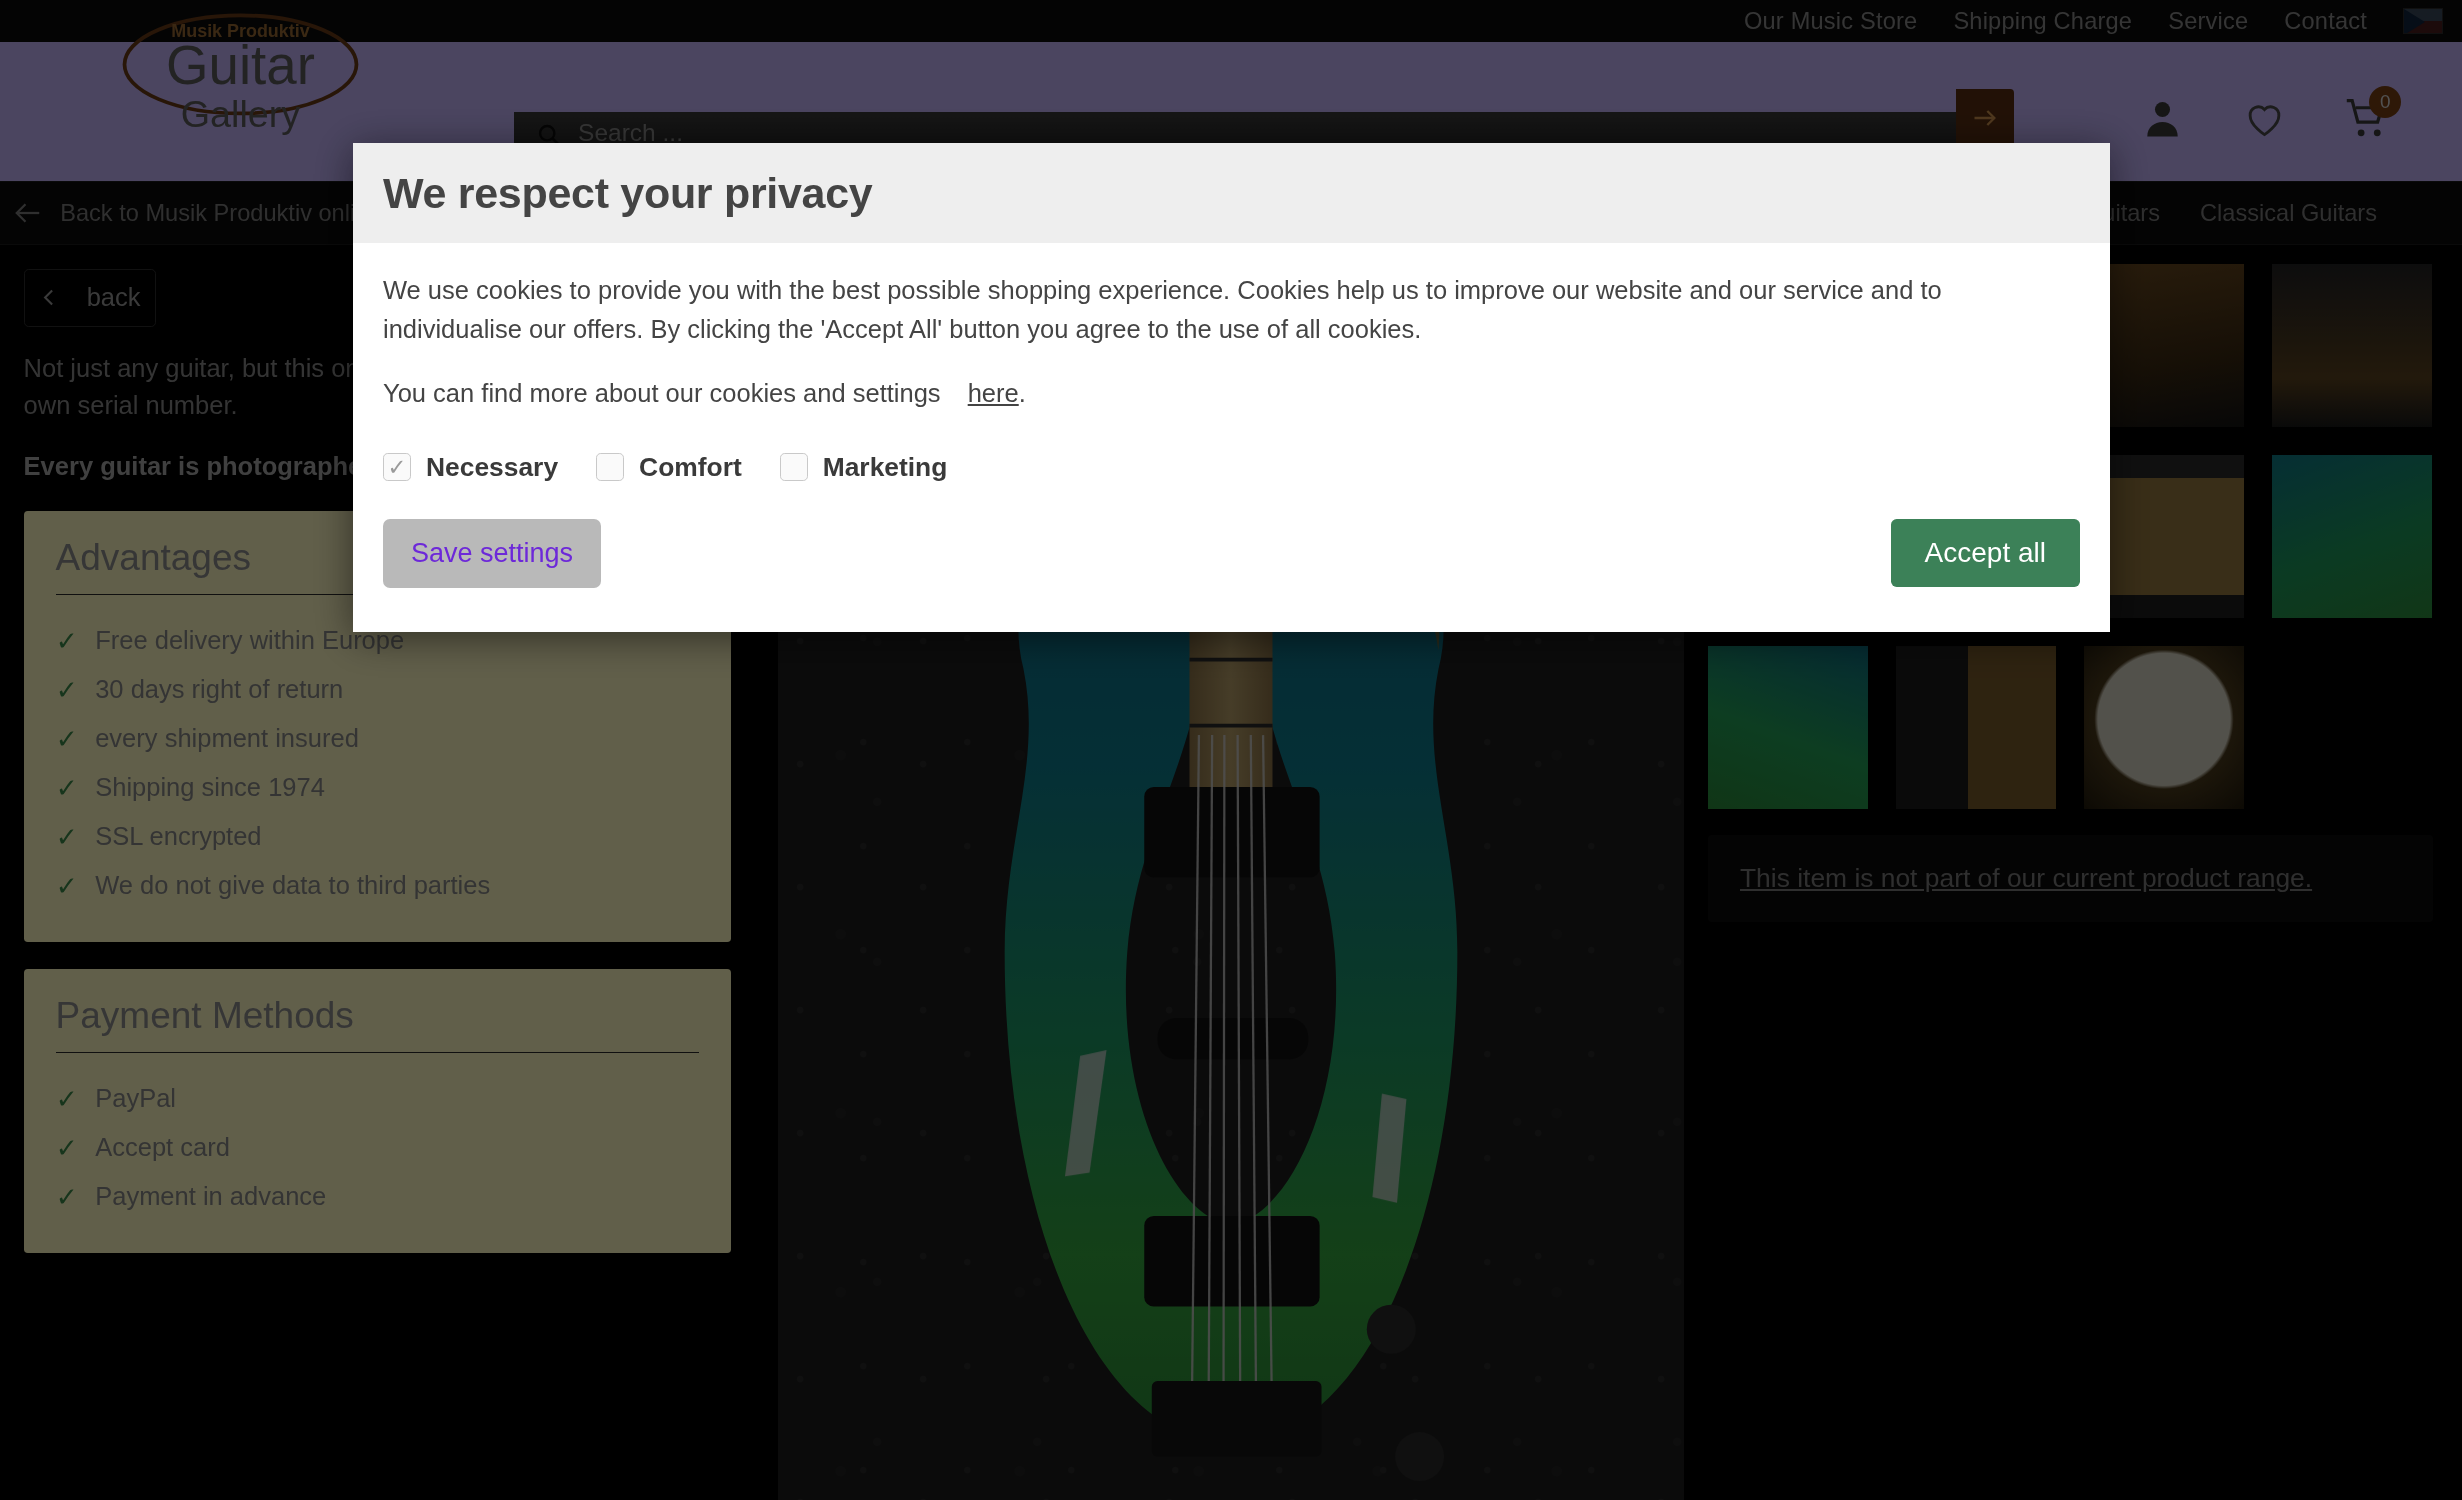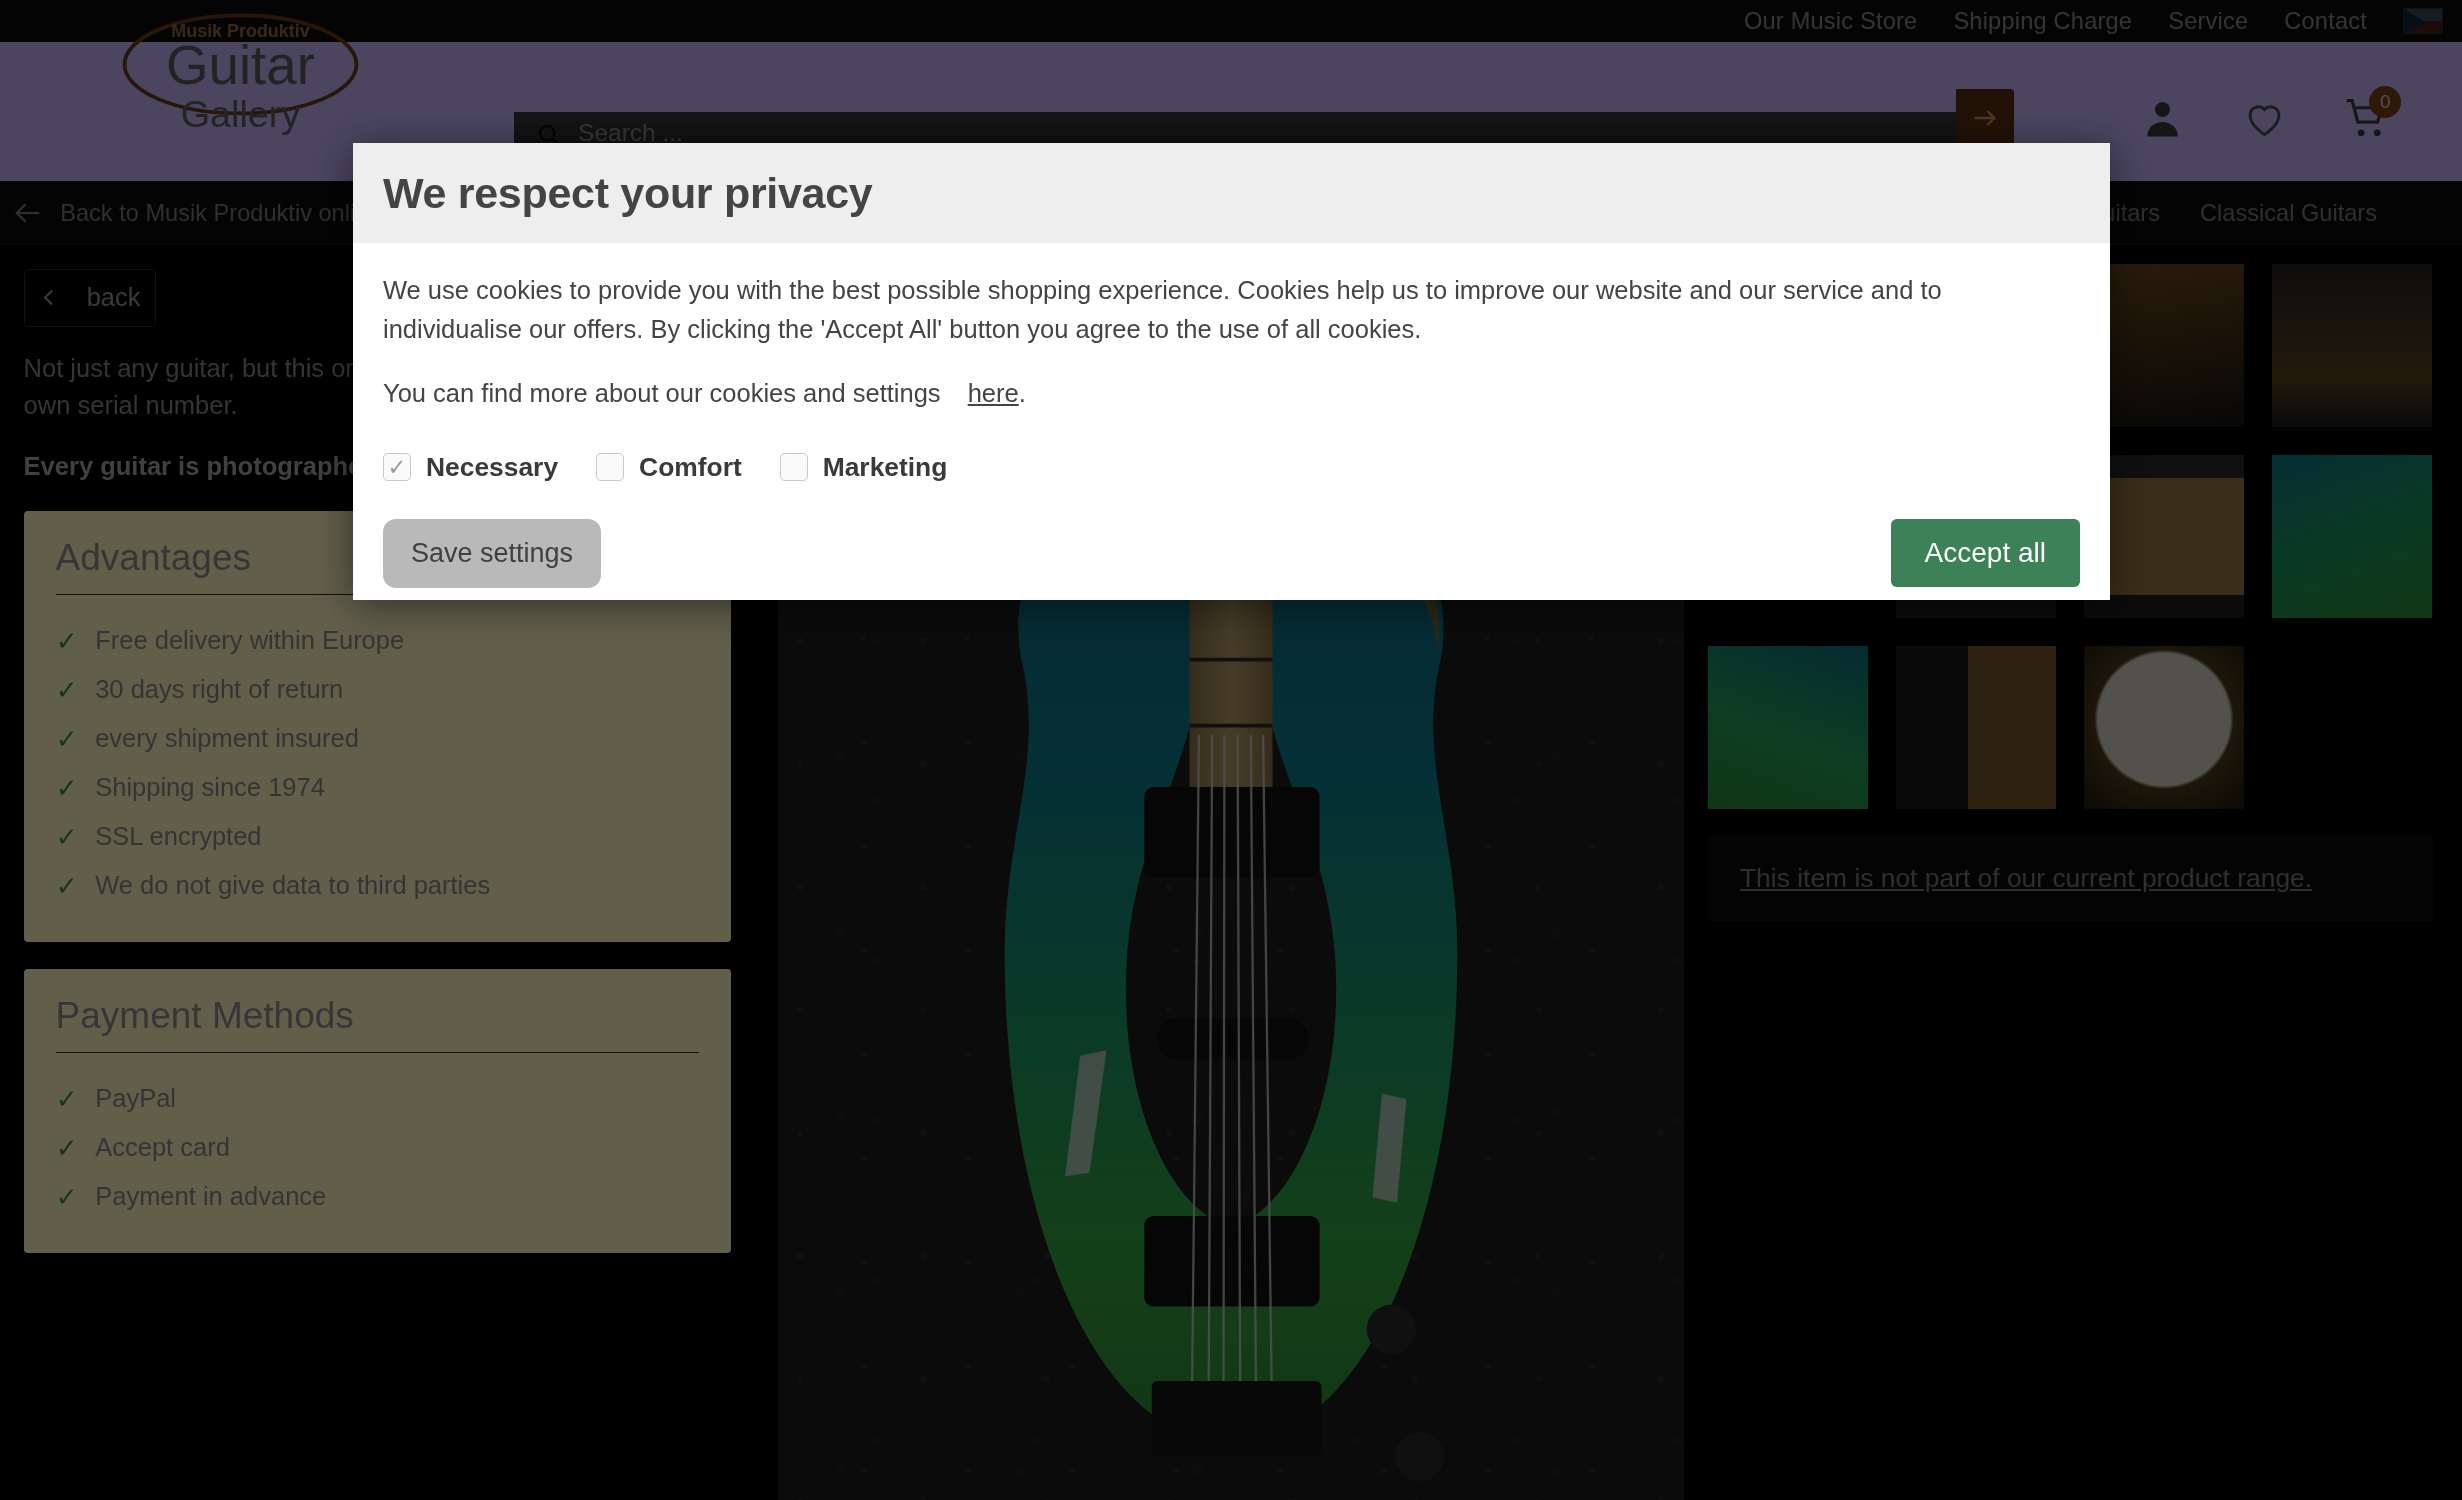--- a/index.html
+++ b/index.html
@@ -147,36 +147,36 @@
 
   
   .cookie {
     position: absolute; left: 353px; top: 143px; width: 1757px;
     background: #fff; z-index: 100; box-shadow: 0 5.7px 38px rgba(0,0,0,.5);
   }
   .cookie-head {
     background: #eeeeee; padding: 26.4px 30px 24.5px 30px;
   }
   .cookie-head h2 { font-size: 43px; color: #444; font-weight: bold; letter-spacing: -0.3px; }
-  .cookie-body { padding: 28px 30px 12px 30px; }
+  .cookie-body { padding: 28px 30px 44px 30px; }
   .cookie-body p { font-size: 25.5px; color: #444; line-height: 1.55; }
   .cookie-body p + p { margin-top: 24.5px; }
   .cookie-body a { color: #444; text-decoration: underline; margin-left: 20px; }
 
   .choices { display: flex; align-items: center; gap: 38px; margin-top: 38px; }
   .choice { display: flex; align-items: center; gap: 15px; }
   .cbox {
     width: 28px; height: 28px; border: 0.9px solid #c9c9c9; border-radius: 4.7px; background: #fafafa;
     display: flex; align-items: center; justify-content: center; color: #9a9a9a; font-size: 22.6px;
   }
   .choice .lbl { font-size: 26.4px; color: #3a3a3a; font-weight: bold; }
 
   .actions { display: flex; align-items: center; justify-content: space-between; margin-top: 36px; }
   .btn-save {
-    background: #b9b9b9; color: #404040; border: 0; border-radius: 13px;
+    background: #b9b9b9; color: #6d28d9; border: 0; border-radius: 7px;
     padding: 19px 28px; font-size: 27px; font-family: "Liberation Sans", sans-serif; cursor: pointer;
   }
   .btn-accept {
     background: #3c8158; color: #fff; border: 0; border-radius: 5.7px;
     padding: 18px 34px; font-size: 28px; font-family: "Liberation Sans", sans-serif; cursor: pointer;
   }
 </style>
 </head>
 <body>
 

